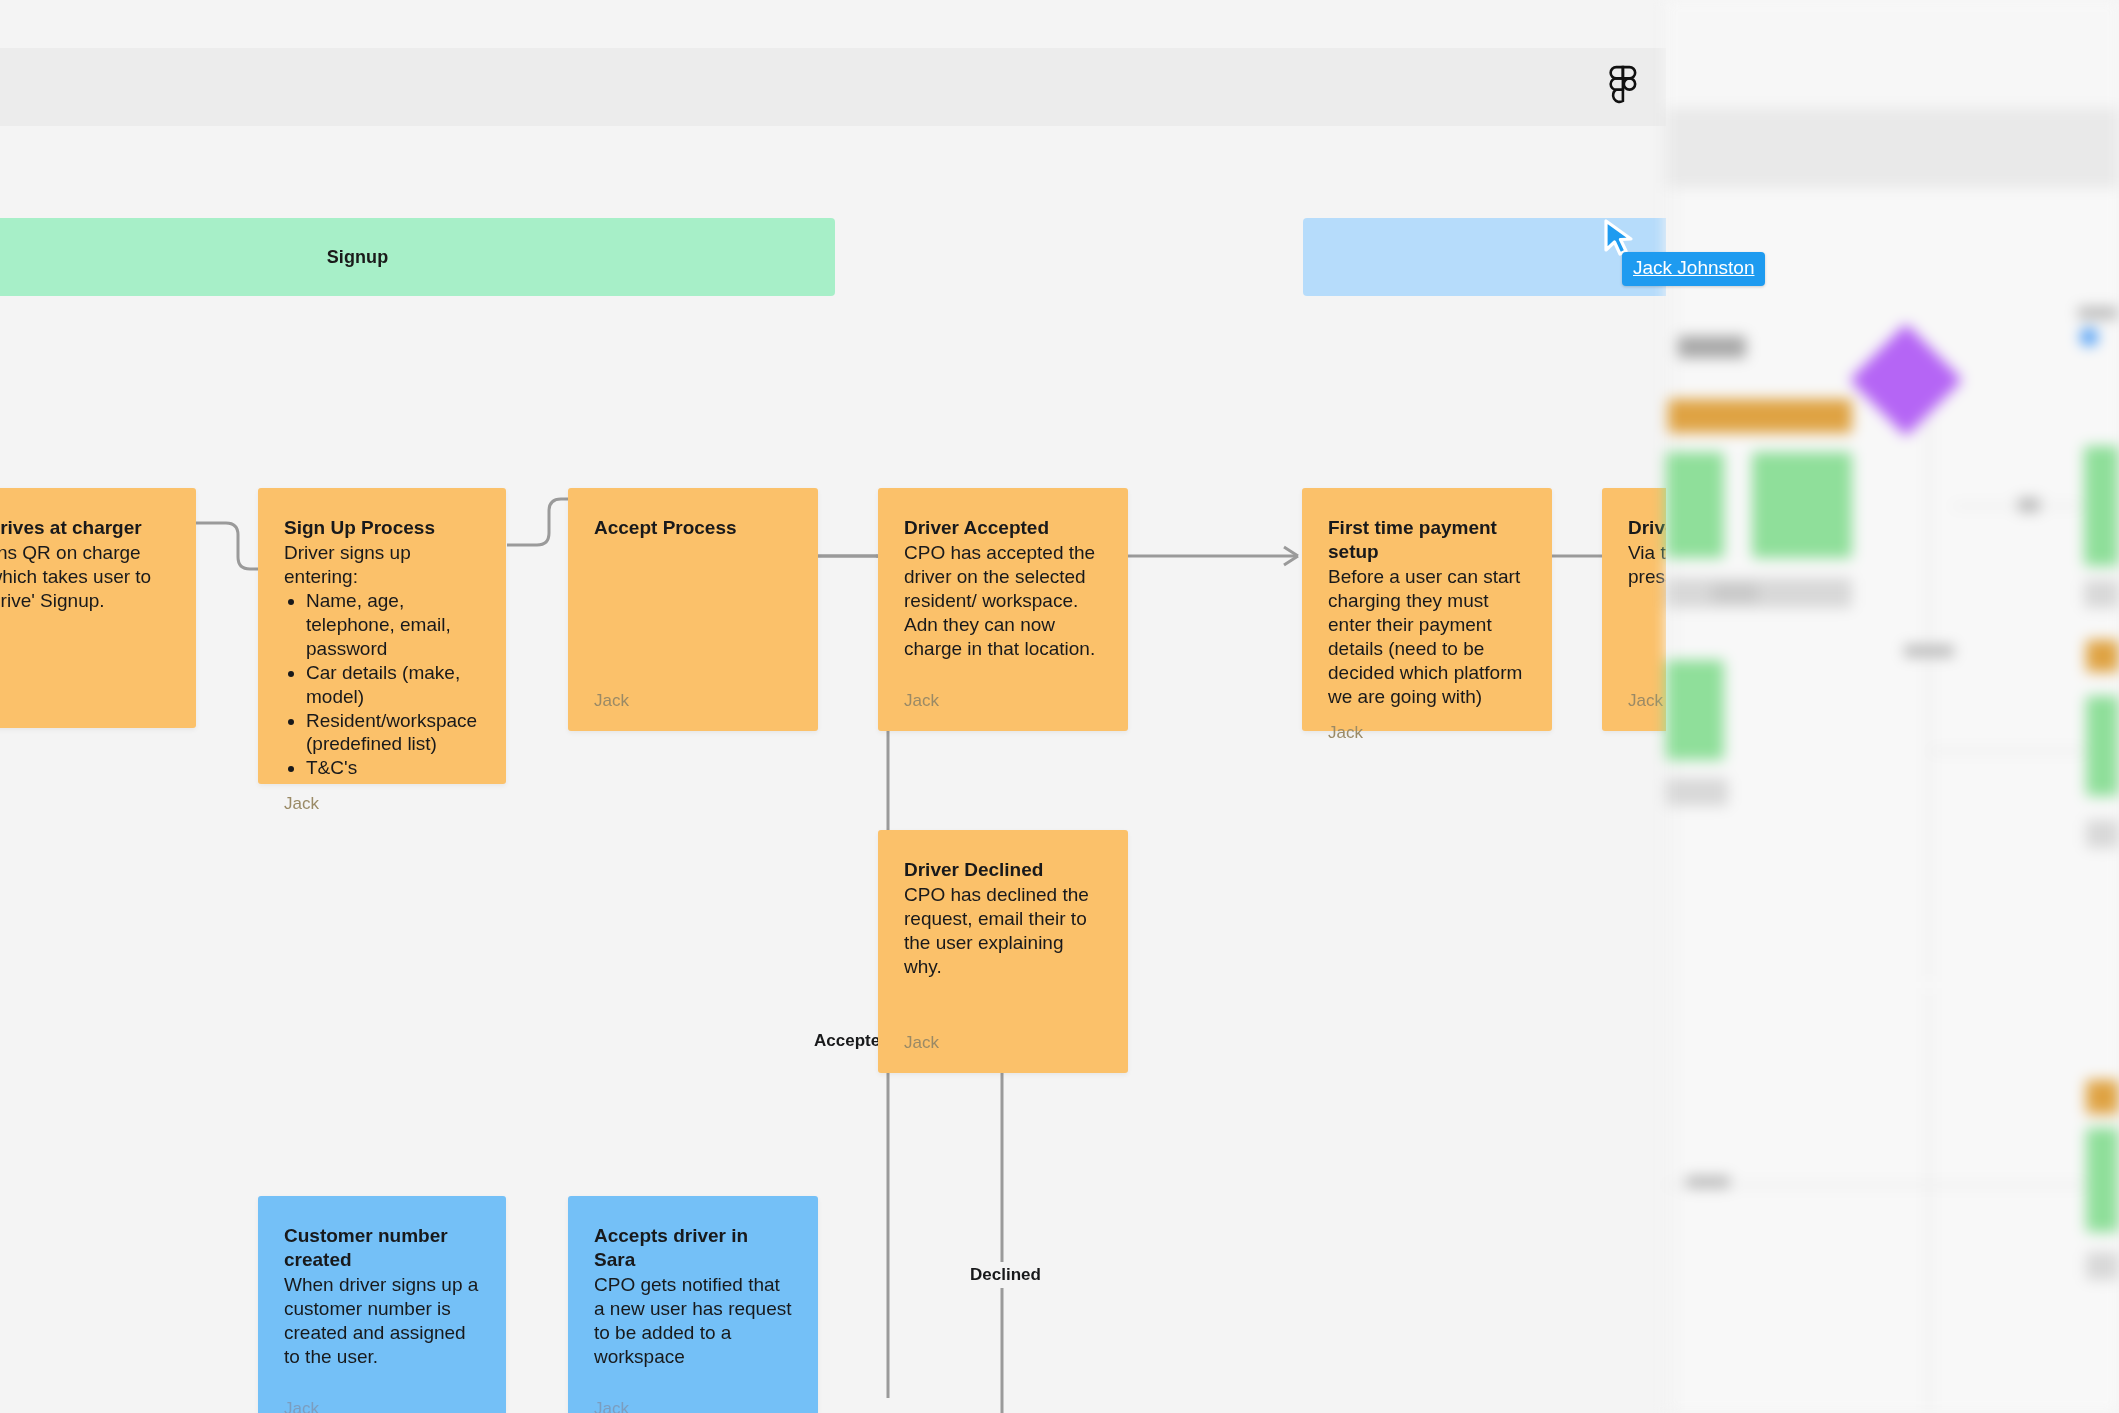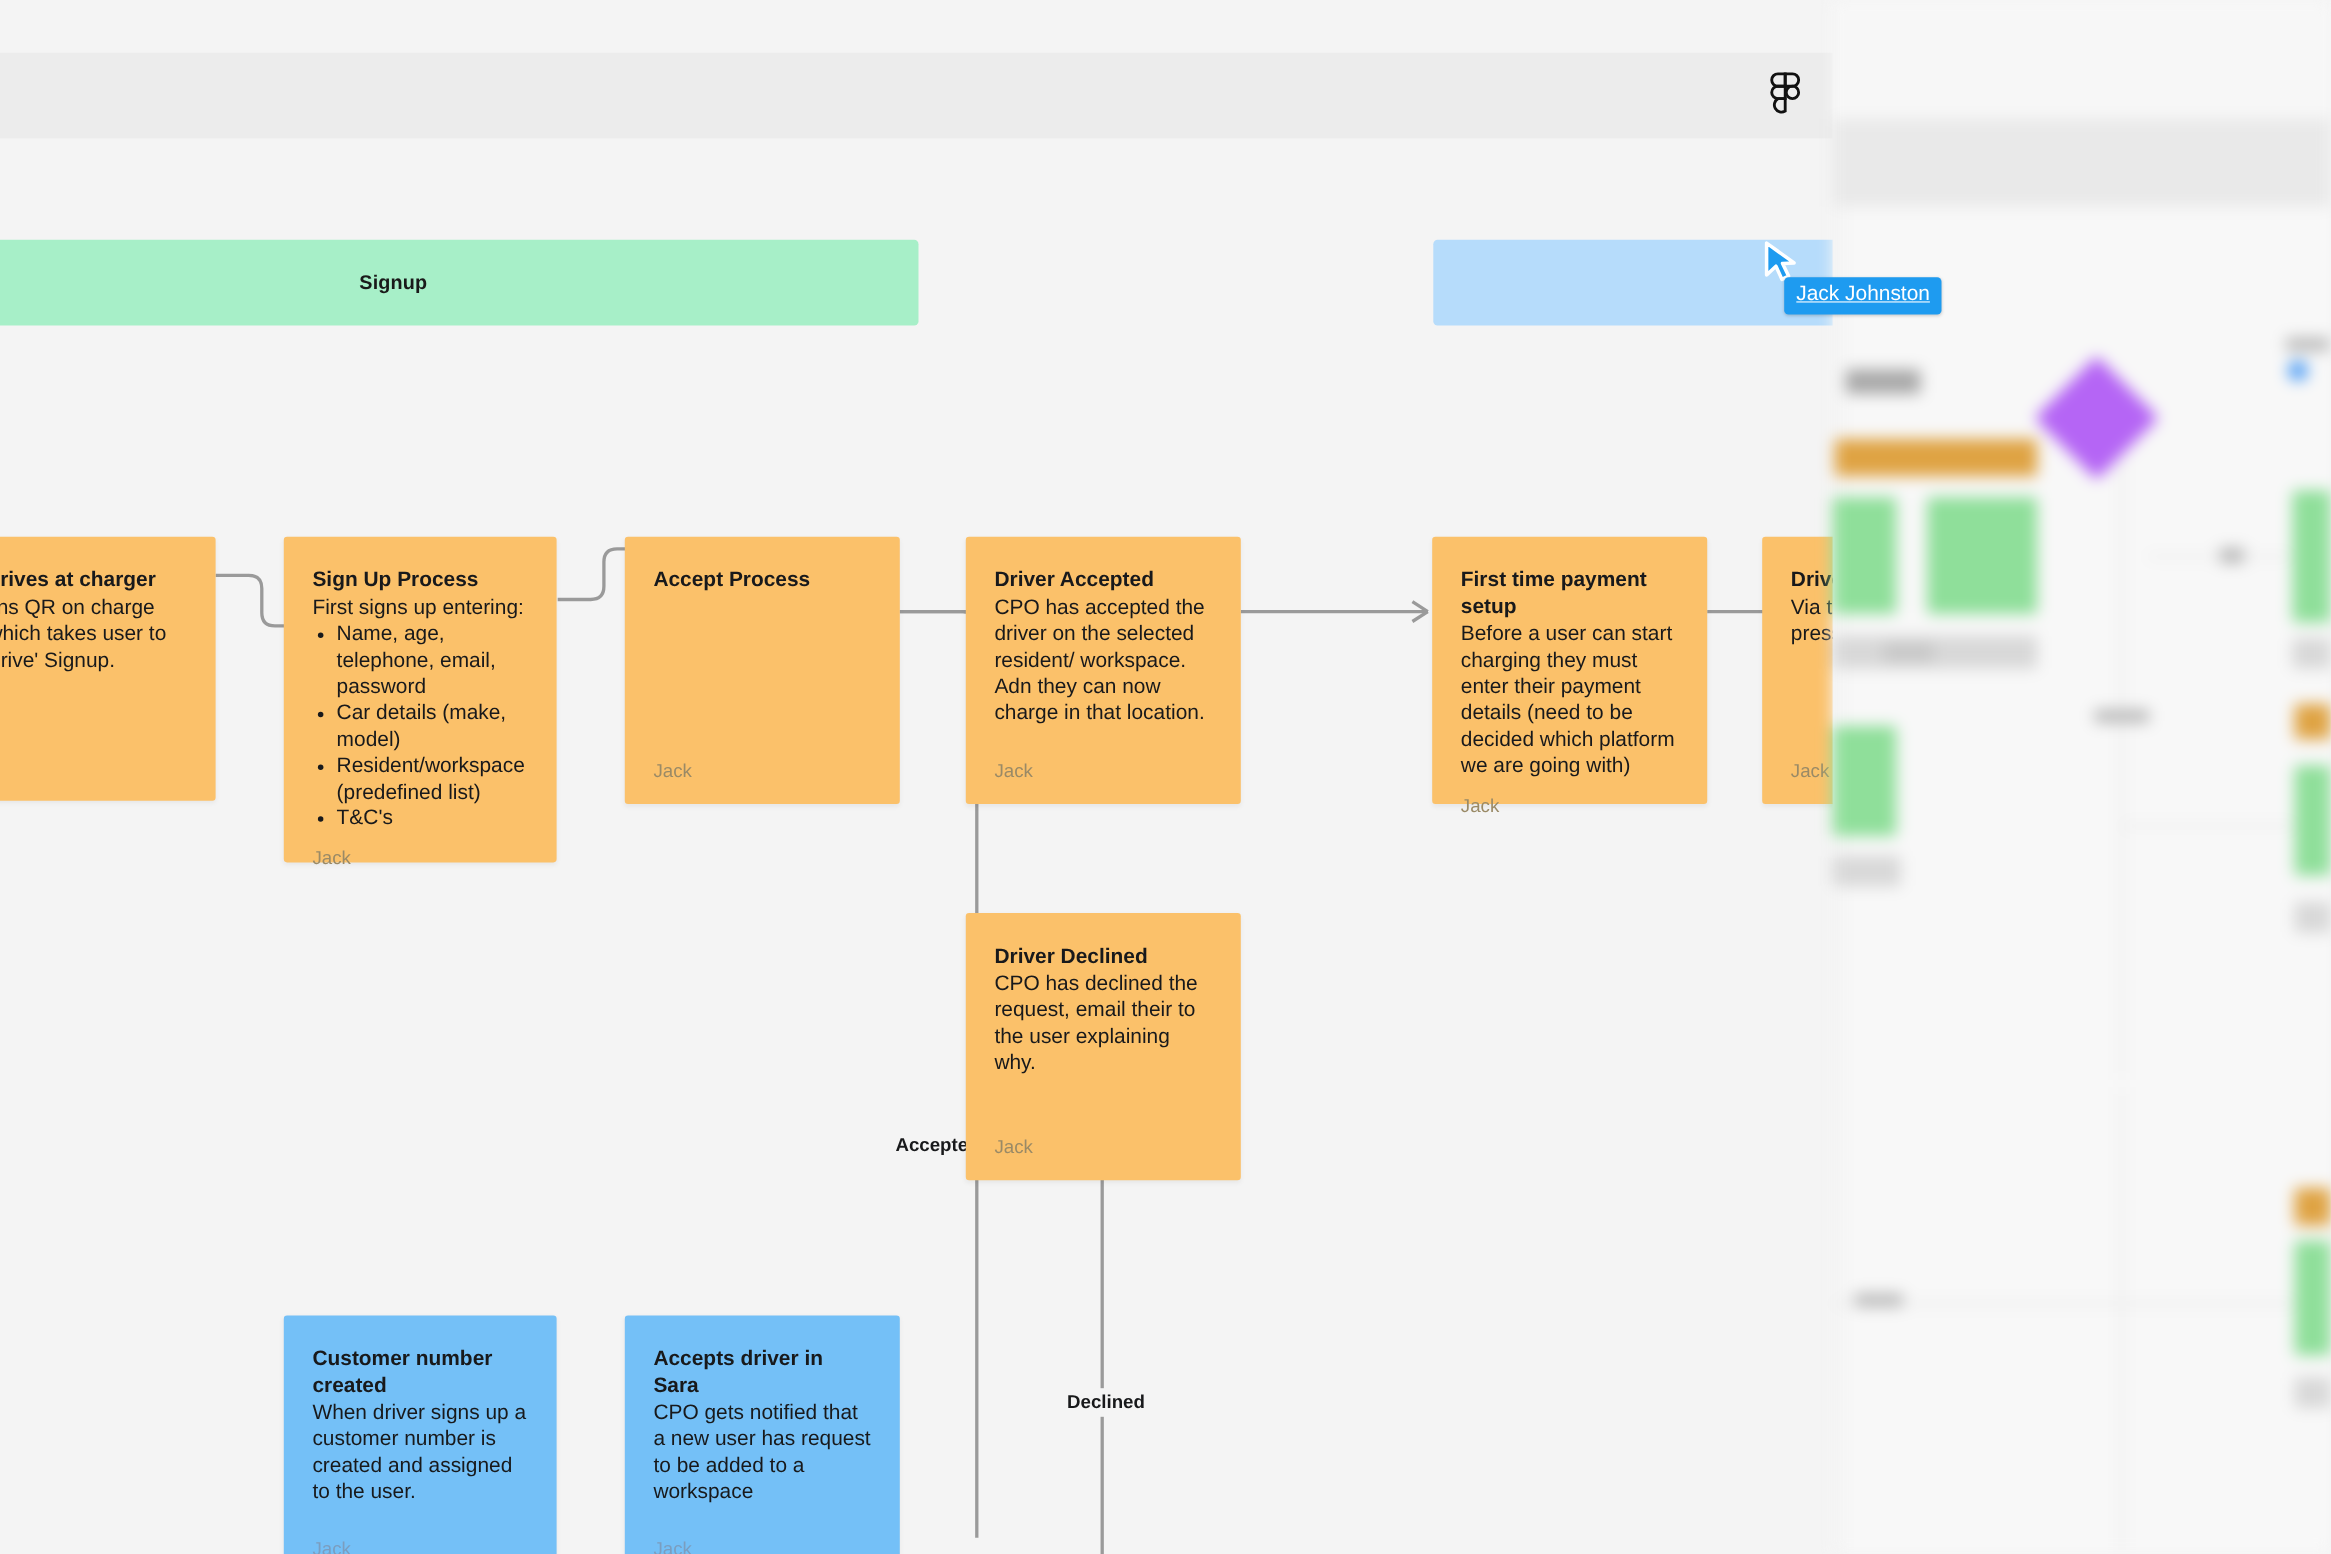--- a/index.html
+++ b/index.html
@@ -180,21 +180,21 @@
 
       <div class="card" style="left:-104px; top:362px; width:300px; height:240px; background:#fbc16a;">
         <div class="card-title">Driver arrives at charger</div>
         <div class="card-body">User scans QR on charge station, which takes user to 'Switch Drive' Signup.</div>
         <div class="card-author">Jack</div>
       </div>
 
       <div class="card" style="left:258px; top:362px; width:248px; height:296px; background:#fbc16a;">
         <div class="card-title">Sign Up Process</div>
         <div class="card-body">
-          <div>First signs up entering:</div>
+          <div>Driver signs up entering:</div>
           <ul>
             <li>Name, age, telephone, email, password</li>
             <li>Car details (make, model)</li>
             <li>Resident/workspace (predefined list)</li>
             <li>T&amp;C's</li>
           </ul>
         </div>
         <div class="card-author">Jack</div>
       </div>
 

